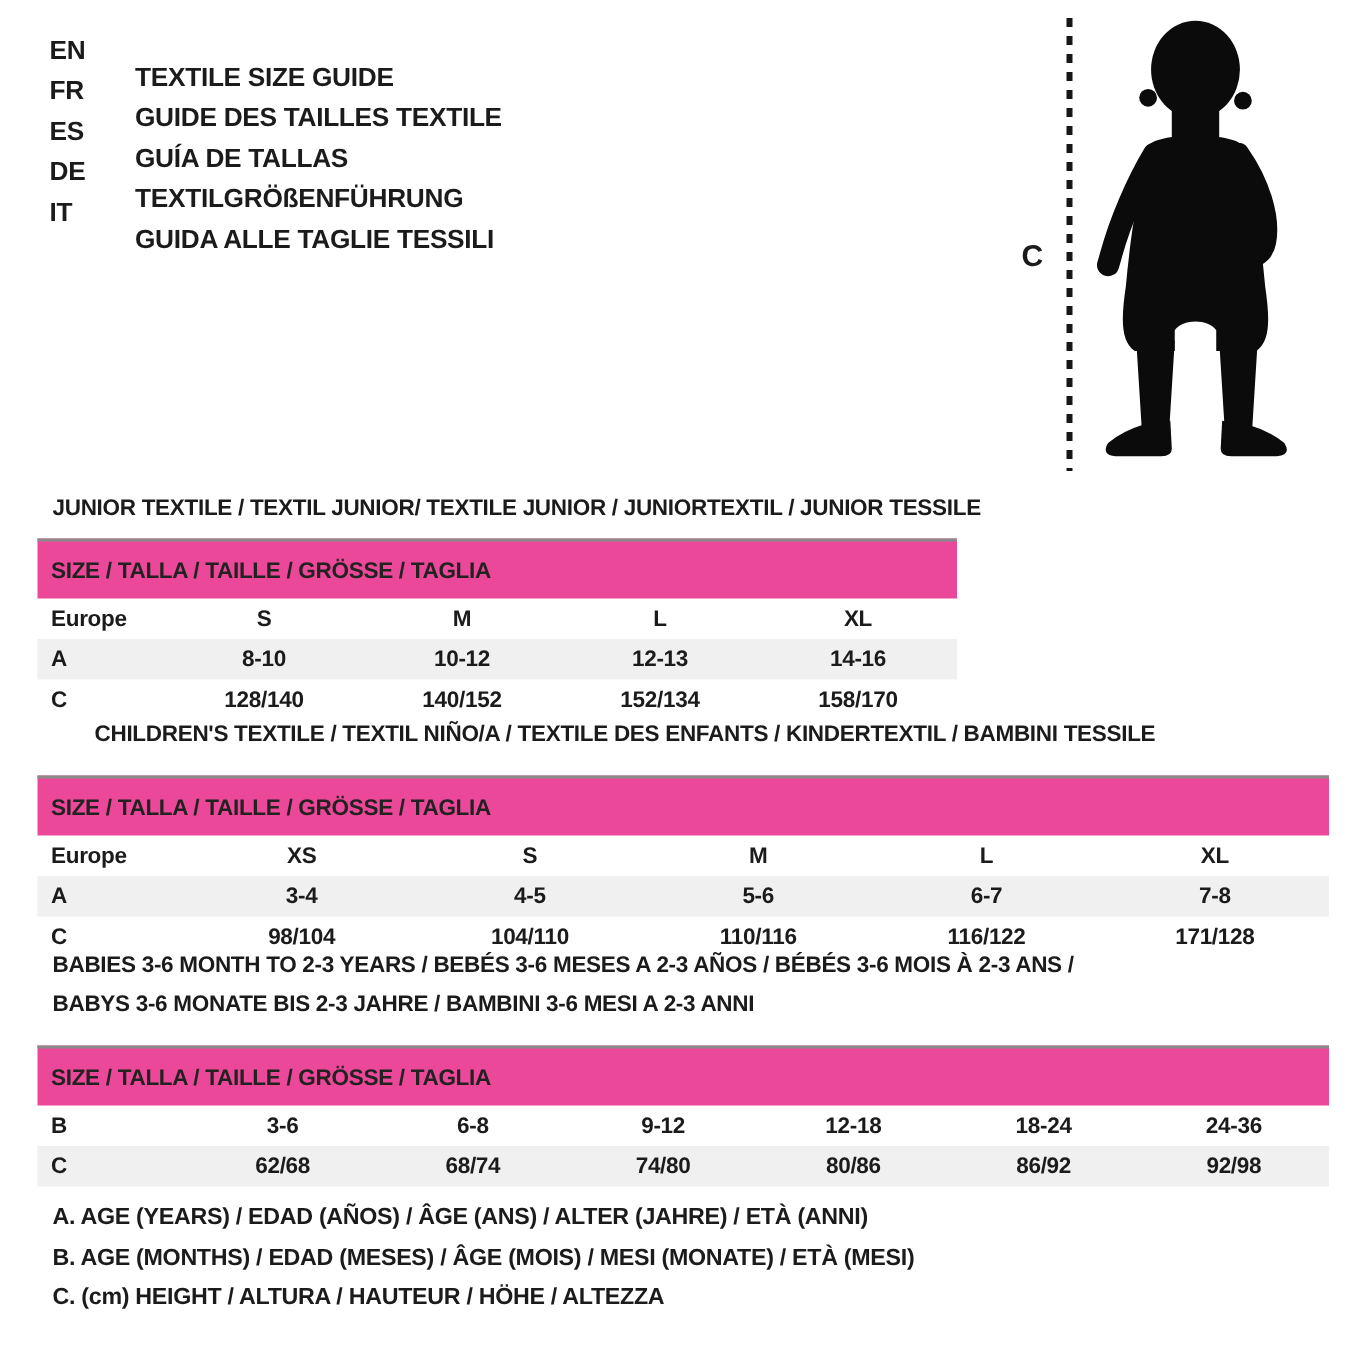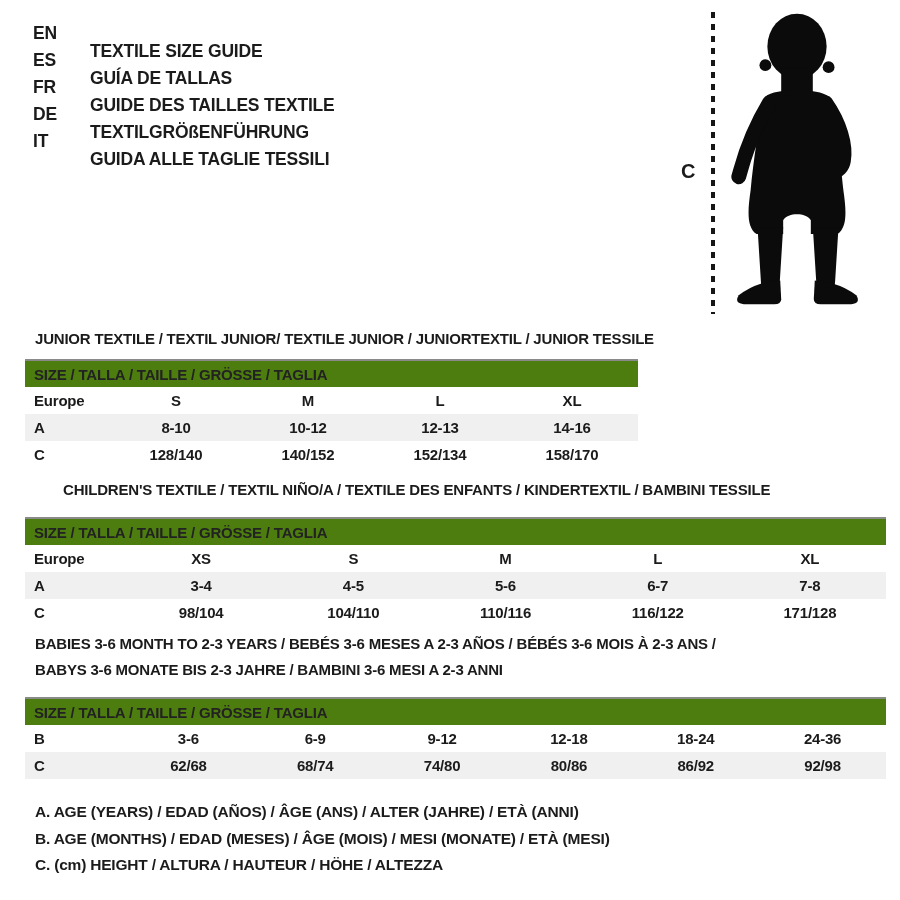--- a/index.html
+++ b/index.html
@@ -28,22 +28,22 @@
   .measure-label { position:absolute; left:681px; top:160px; font-size:20px; }
   .silhouette { position:absolute; left:718px; top:6px; width:158px; height:304px; }
 
   
   .section-title { position:absolute; left:35px; font-size:15px; white-space:nowrap; }
   .section-title .line { display:block; line-height:26px; }
 
   
   .size-table { position:absolute; left:25px; }
   .size-bar {
-    background:#4d7c0f; border-top:2px solid #8a8a8a;
-    height:28px; display:flex; align-items:center;
+    background:#ec4899; border-top:2px solid #8a8a8a;
+    height:40px; display:flex; align-items:center;
     padding-left:9px; font-size:15px; color:#222;
   }
   .t-row { display:grid; height:27px; align-items:center; font-size:15px; }
   .t1 .t-row { grid-template-columns:85px repeat(4, 1fr); }
   .t2 .t-row { grid-template-columns:100px repeat(5, 1fr); }
   .t3 .t-row { grid-template-columns:100px repeat(6, 1fr); }
   .t-row .lab { padding-left:9px; text-align:left; }
   .t-row .val { text-align:center; }
   .t-row.shaded { background:#f0f0f0; }
 
@@ -53,26 +53,26 @@
 </style>
 </head>
 <body>
 
 <div class="lang-block">
   <div class="lang-row">
     <span class="lang-code">EN</span>
     <span class="lang-label">TEXTILE SIZE GUIDE</span>
   </div>
   <div class="lang-row">
+    <span class="lang-code">FR</span>
+    <span class="lang-label">GUIDE DES TAILLES TEXTILE</span>
+  </div>
+  <div class="lang-row">
     <span class="lang-code">ES</span>
     <span class="lang-label">GUÍA DE TALLAS</span>
-  </div>
-  <div class="lang-row">
-    <span class="lang-code">FR</span>
-    <span class="lang-label">GUIDE DES TAILLES TEXTILE</span>
   </div>
   <div class="lang-row">
     <span class="lang-code">DE</span>
     <span class="lang-label">TEXTILGRÖßENFÜHRUNG</span>
   </div>
   <div class="lang-row">
     <span class="lang-code">IT</span>
     <span class="lang-label">GUIDA ALLE TAGLIE TESSILI</span>
   </div>
 </div>
@@ -180,21 +180,21 @@
   <span class="line">BABIES 3-6 MONTH TO 2-3 YEARS / BEBÉS 3-6 MESES A 2-3 AÑOS / BÉBÉS 3-6 MOIS À 2-3 ANS /</span>
   <span class="line">BABYS 3-6 MONATE BIS 2-3 JAHRE / BAMBINI 3-6 MESI A 2-3 ANNI</span>
 </div>
 <div class="size-table t3" style="top:697px; width:861px;">
   <div class="size-bar">
     <span>SIZE / TALLA / TAILLE / GRÖSSE / TAGLIA</span>
   </div>
   <div class="t-row">
     <span class="lab">B</span>
     <span class="val">3-6</span>
-    <span class="val">6-9</span>
+    <span class="val">6-8</span>
     <span class="val">9-12</span>
     <span class="val">12-18</span>
     <span class="val">18-24</span>
     <span class="val">24-36</span>
   </div>
   <div class="t-row shaded">
     <span class="lab">C</span>
     <span class="val">62/68</span>
     <span class="val">68/74</span>
     <span class="val">74/80</span>

